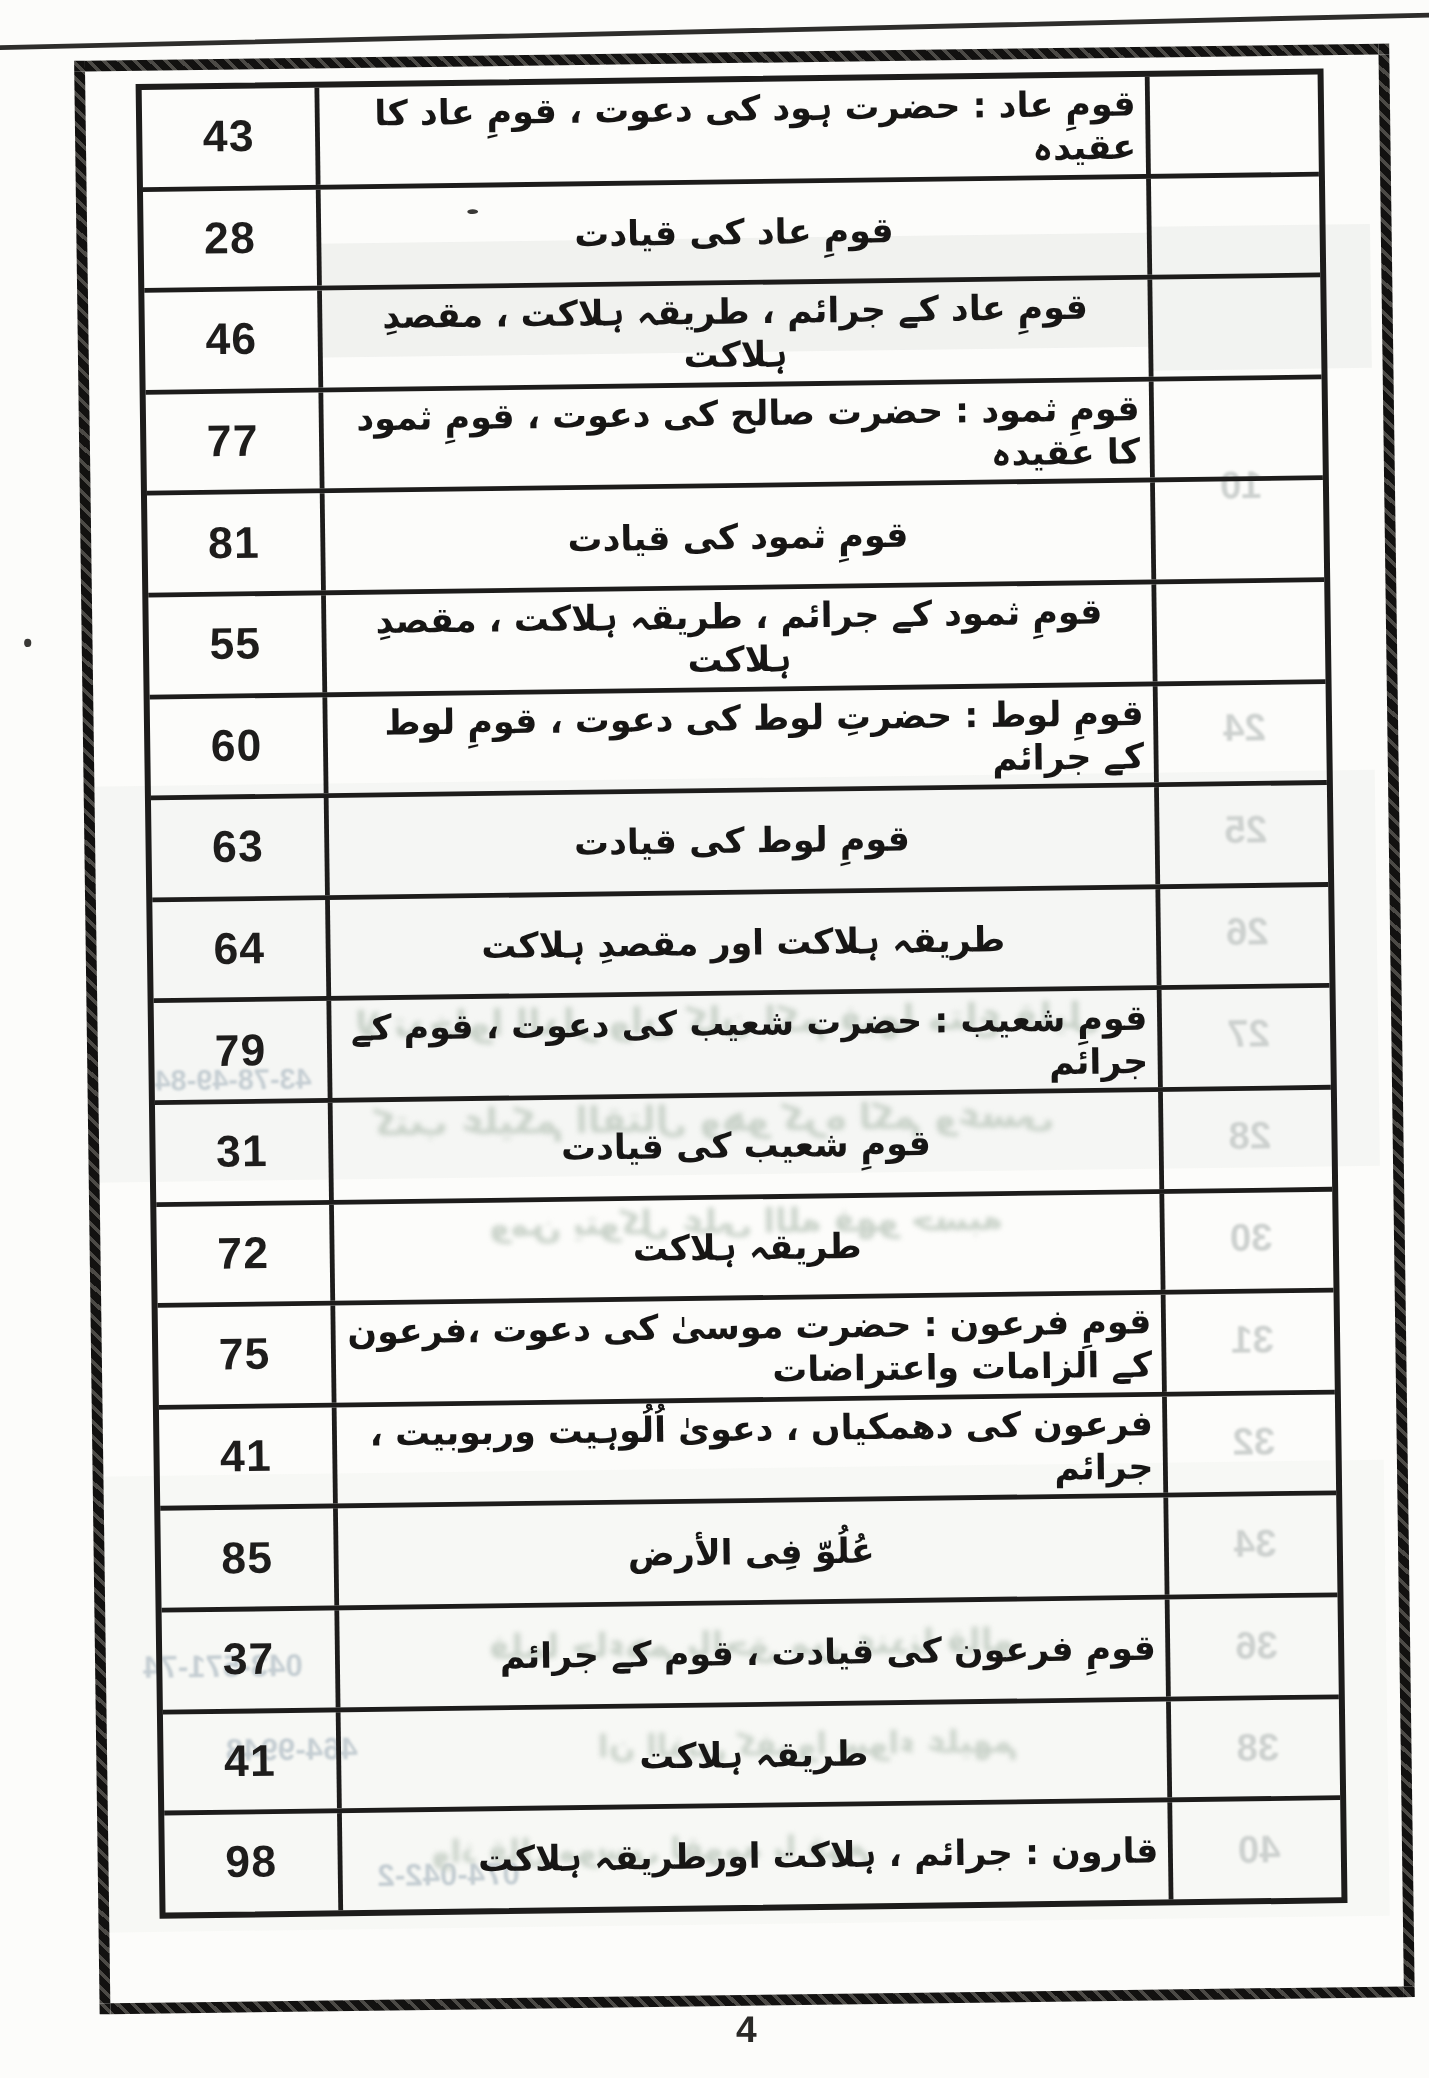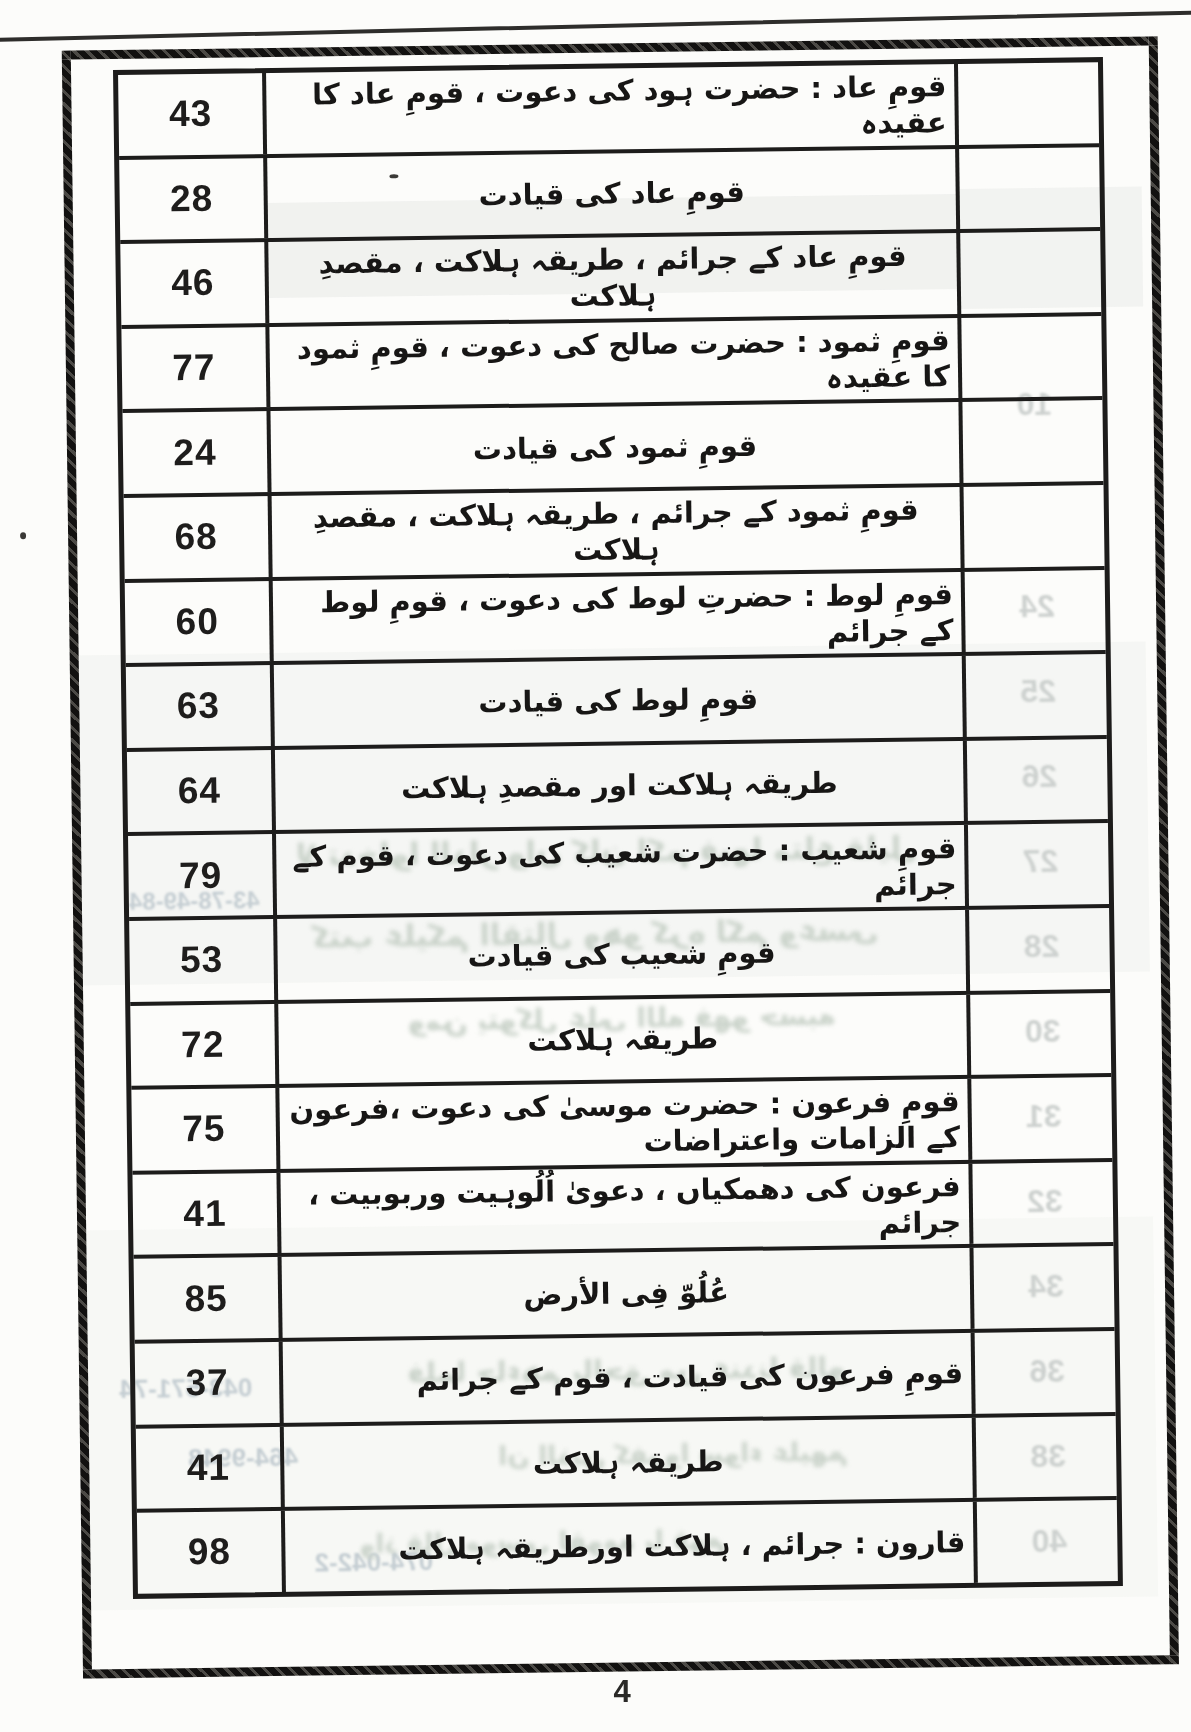--- a/index.html
+++ b/index.html
@@ -122,33 +122,33 @@
     <div class="vline"></div>
     <div class="cell title align-right">
       <span>قومِ ثمود : حضرت صالح کی دعوت ، قومِ ثمود کا عقیدہ</span>
     </div>
     <div class="vline"></div>
     <div class="cell blank"></div>
   </div>
 
   <div class="row">
     <div class="cell num">
-      <span>24</span>
+      <span>81</span>
     </div>
     <div class="vline"></div>
     <div class="cell title align-center">
       <span>قومِ ثمود کی قیادت</span>
     </div>
     <div class="vline"></div>
     <div class="cell blank"></div>
   </div>
 
   <div class="row">
     <div class="cell num">
-      <span>68</span>
+      <span>55</span>
     </div>
     <div class="vline"></div>
     <div class="cell title align-center">
       <span>قومِ ثمود کے جرائم ، طریقہ ہلاکت ، مقصدِ ہلاکت</span>
     </div>
     <div class="vline"></div>
     <div class="cell blank"></div>
   </div>
 
   <div class="row">
@@ -194,21 +194,21 @@
     <div class="vline"></div>
     <div class="cell title align-right">
       <span>قومِ شعیب : حضرت شعیب کی دعوت ، قوم کے جرائم</span>
     </div>
     <div class="vline"></div>
     <div class="cell blank"></div>
   </div>
 
   <div class="row">
     <div class="cell num">
-      <span>53</span>
+      <span>31</span>
     </div>
     <div class="vline"></div>
     <div class="cell title align-center">
       <span>قومِ شعیب کی قیادت</span>
     </div>
     <div class="vline"></div>
     <div class="cell blank"></div>
   </div>
 
   <div class="row">

